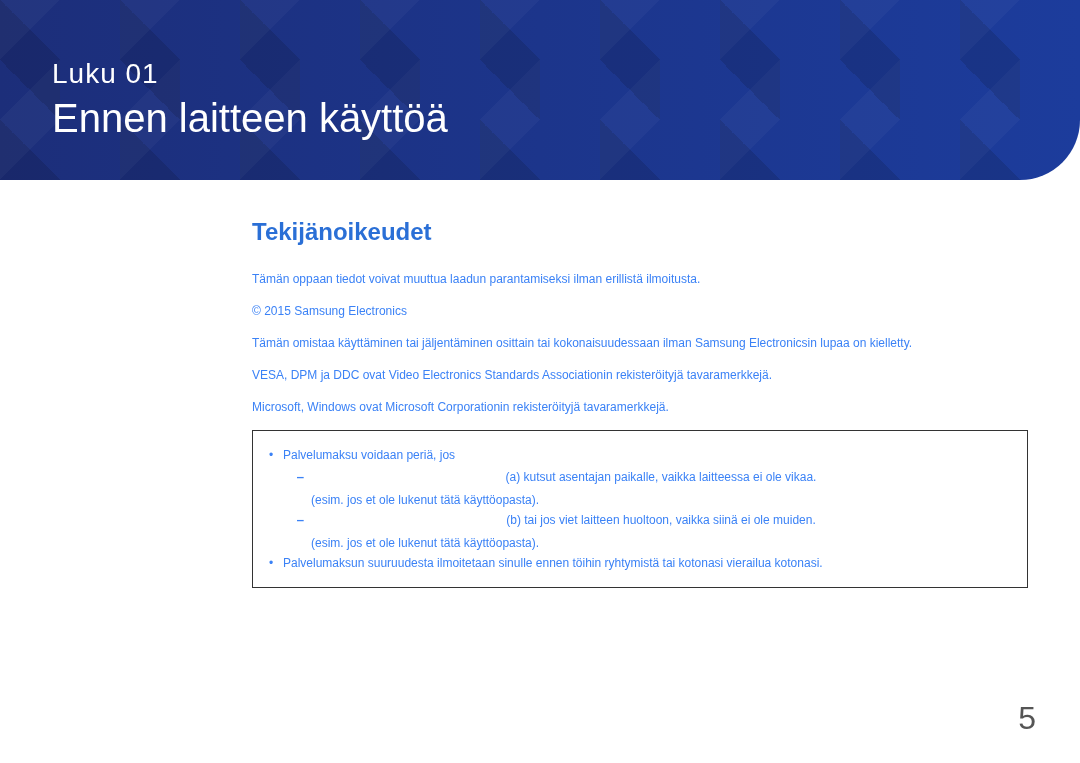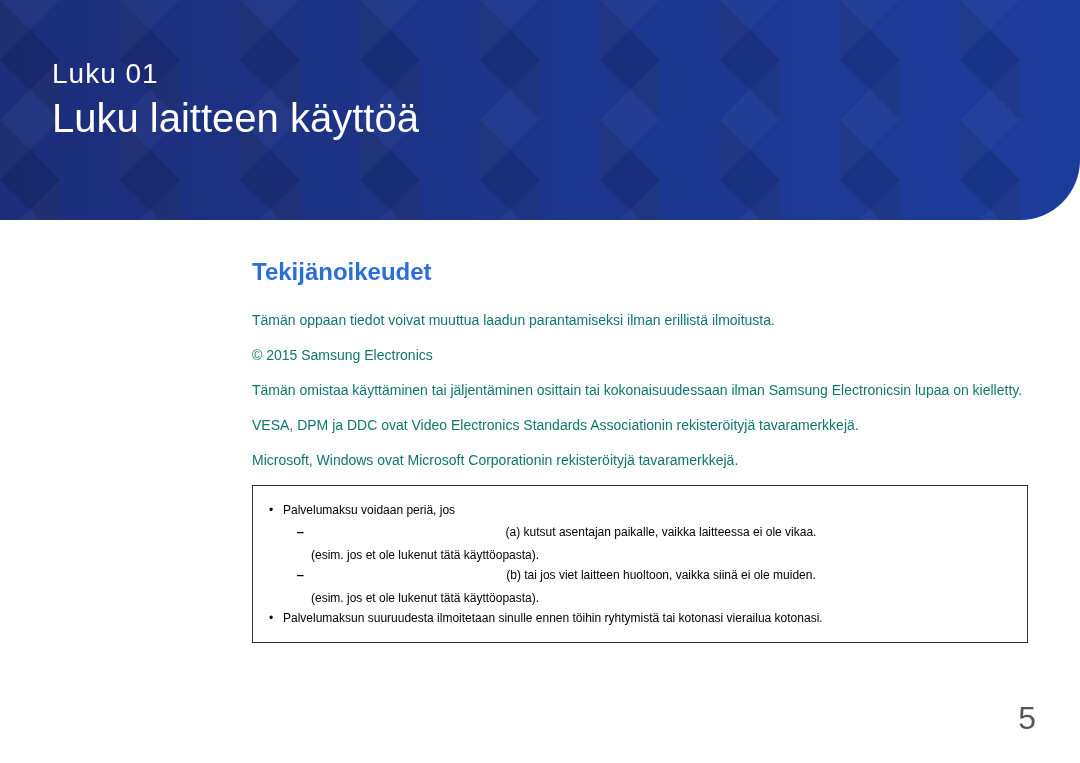--- a/index.html
+++ b/index.html
@@ -6,21 +6,21 @@
   body {
     font-family: "Segoe UI", Arial, sans-serif;
     background: #ffffff;
     width: 1080px;
     height: 763px;
     position: relative;
     overflow: hidden;
   }
   .banner {
     width: 100%;
-    height: 220px;
+    height: 180px;
     background:
       linear-gradient(135deg, rgba(255,255,255,0.03) 25%, transparent 25%),
       linear-gradient(225deg, rgba(0,0,0,0.12) 25%, transparent 25%),
       linear-gradient(315deg, rgba(255,255,255,0.03) 25%, transparent 25%),
       linear-gradient(45deg, rgba(0,0,0,0.12) 25%, transparent 25%),
       linear-gradient(to right, #1c2e7a, #1c3c9c);
     background-size: 120px 120px, 120px 120px, 120px 120px, 120px 120px, 100%;
     background-position: 0 0, 60px 60px, 60px 0, 0 60px, 0 0;
     border-bottom-right-radius: 60px;
     padding-left: 52px;
@@ -40,31 +40,31 @@
   .content {
     padding: 38px 52px 0 252px;
   }
   .section-heading {
     color: #2a6fd6;
     font-size: 24px;
     font-weight: 600;
     margin-bottom: 24px;
   }
   .para {
-    font-size: 14px;
-    color: #0f766e;
+    font-size: 12px;
+    color: #3b82f6;
     margin-bottom: 14px;
     line-height: 1.5;
   }
   .notice-box {
     border: 1px solid #333;
     padding: 14px 16px 12px 16px;
     margin-top: 10px;
     font-size: 12px;
-    color: #000000;
+    color: #3b82f6;
     line-height: 1.7;
   }
   .notice-box ul {
     list-style: none;
     padding-left: 0;
   }
   .notice-box li.top {
     position: relative;
     padding-left: 14px;
     margin-bottom: 2px;
@@ -96,21 +96,21 @@
     font-size: 32px;
     color: #555;
     font-weight: 300;
   }
 </style>
 </head>
 <body>
 
 <div class="banner">
   <div class="banner-chapter">Luku 01</div>
-  <div class="banner-title">Luku laitteen käyttöä</div>
+  <div class="banner-title">Ennen laitteen käyttöä</div>
 </div>
 
 <div class="content">
   <div class="section-heading">Tekijänoikeudet</div>
 
   <p class="para">Tämän oppaan tiedot voivat muuttua laadun parantamiseksi ilman erillistä ilmoitusta.</p>
   <p class="para">© 2015 Samsung Electronics</p>
   <p class="para">Tämän omistaa käyttäminen tai jäljentäminen osittain tai kokonaisuudessaan ilman Samsung Electronicsin lupaa on kielletty.</p>
   <p class="para">VESA, DPM ja DDC ovat Video Electronics Standards Associationin rekisteröityjä tavaramerkkejä.</p>
   <p class="para">Microsoft, Windows ovat Microsoft Corporationin rekisteröityjä tavaramerkkejä.</p>

